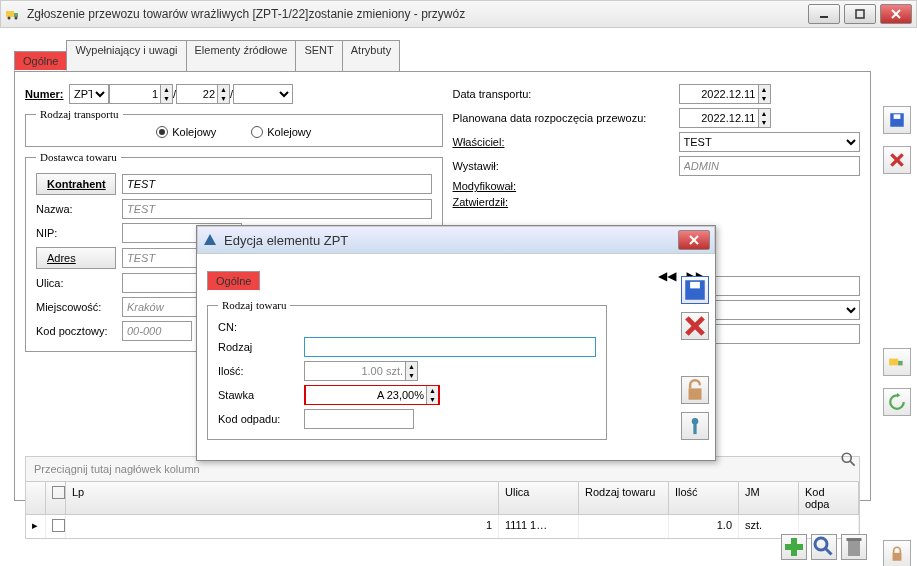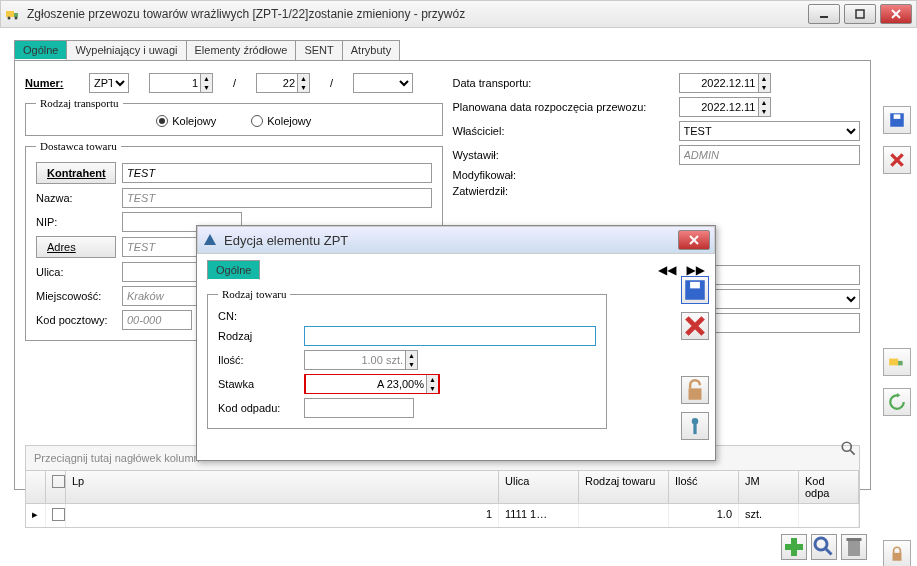--- a/index.html
+++ b/index.html
@@ -9,35 +9,35 @@
   .titlebar { height: 28px; background: linear-gradient(#f8f8f8,#e8e8e8); border: 1px solid #ccc; display: flex; align-items: center; padding: 0 4px; }
   .titlebar .icon { width: 16px; height: 16px; margin-right: 6px; display:flex;align-items:center;justify-content:center;}
   .titlebar .title { flex: 1; font-size: 12px; color: #333; }
   .title-btns { display: flex; gap: 4px; }
   .title-btn { width: 32px; height: 20px; border: 1px solid #888; border-radius: 2px; background: linear-gradient(#f8f8f8,#d8d8d8); display:flex;align-items:center;justify-content:center; cursor:pointer;}
   .title-btn.close { background: linear-gradient(#f08080,#c03030); color:#fff; }
   .title-btn svg { width:12px;height:12px;}
   .content { position: absolute; left: 0; top: 28px; right: 0; bottom: 0; background:#fff; }
   .tabs { display:flex; margin: 12px 0 0 14px; }
   .tab { padding: 3px 8px; border: 1px solid #999; border-bottom: none; background:#f4f4f4; margin-right:-1px; cursor:pointer; color:#333;}
-  .tab.active { background:#14b8a6; border-bottom:1px solid #fff; position:relative; z-index:2;}
+  .tab.active { background:#ef4444; border-bottom:1px solid #fff; position:relative; z-index:2;margin-top:11px;}
   .tab-body { border:1px solid #999; margin:0 46px 0 14px; padding:8px 10px; position:relative; height:430px; background:#fff;}
   .side-icons { position:absolute; right:6px; top:78px; display:flex; flex-direction:column; gap:12px; align-items:center;}
   .side-btn { width:28px;height:28px; border:1px solid #aaa; background:linear-gradient(#fdfdfd,#e8e8e8); display:flex;align-items:center;justify-content:center; cursor:pointer;}
   .side-btn svg{width:18px;height:18px;}
   .row { display:flex; align-items:center; margin:4px 0; gap:6px;}
   .label { width:100px; text-align:left;}
-  .label-u { }
+  .label-u { text-decoration: underline; }
   .field-label { width:80px;}
   fieldset { border:1px solid #999; margin:4px 0; padding:6px 10px;}
   legend { padding:0 4px; font-size:11px;font-family:Liberation Serif, serif;}
   input[type=text], .text-field { height:20px; border:1px solid #999; padding:0 4px; background:#fff;font-style:italic;}
   select { height:20px; border:1px solid #999; background:#fff;}
   .btn-like { border:1px solid #999; background:linear-gradient(#fafafa,#e6e6e6); padding:4px 10px; cursor:pointer;}
-  .num-row { display:flex; align-items:center; gap:20px;}
+  .num-row { display:flex; align-items:center; gap:0;}
   .num-row .prefix{width:40px;}
   .left-col { width:50%; float:left;}
   .right-col { width:50%; float:left; padding-left:10px;}
   .right-col .row .label { width:220px;}
   .right-col input[type=text], .right-col select { flex:1;}
   .grid-head-drag { border:1px solid #ccc; background:#f6f6f6; padding:6px 8px; color:#888; margin-top:60px; clear:both;}
   .grid-head { display:flex; border:1px solid #ccc; border-top:none; background:linear-gradient(#fafafa,#e8e8e8);}
   .gh-cell { padding:4px 6px; border-right:1px solid #ccc;}
   .grid-row { display:flex; border:1px solid #ccc; border-top:none;}
   .gr-cell { padding:4px 6px; border-right:1px solid #eee;}

